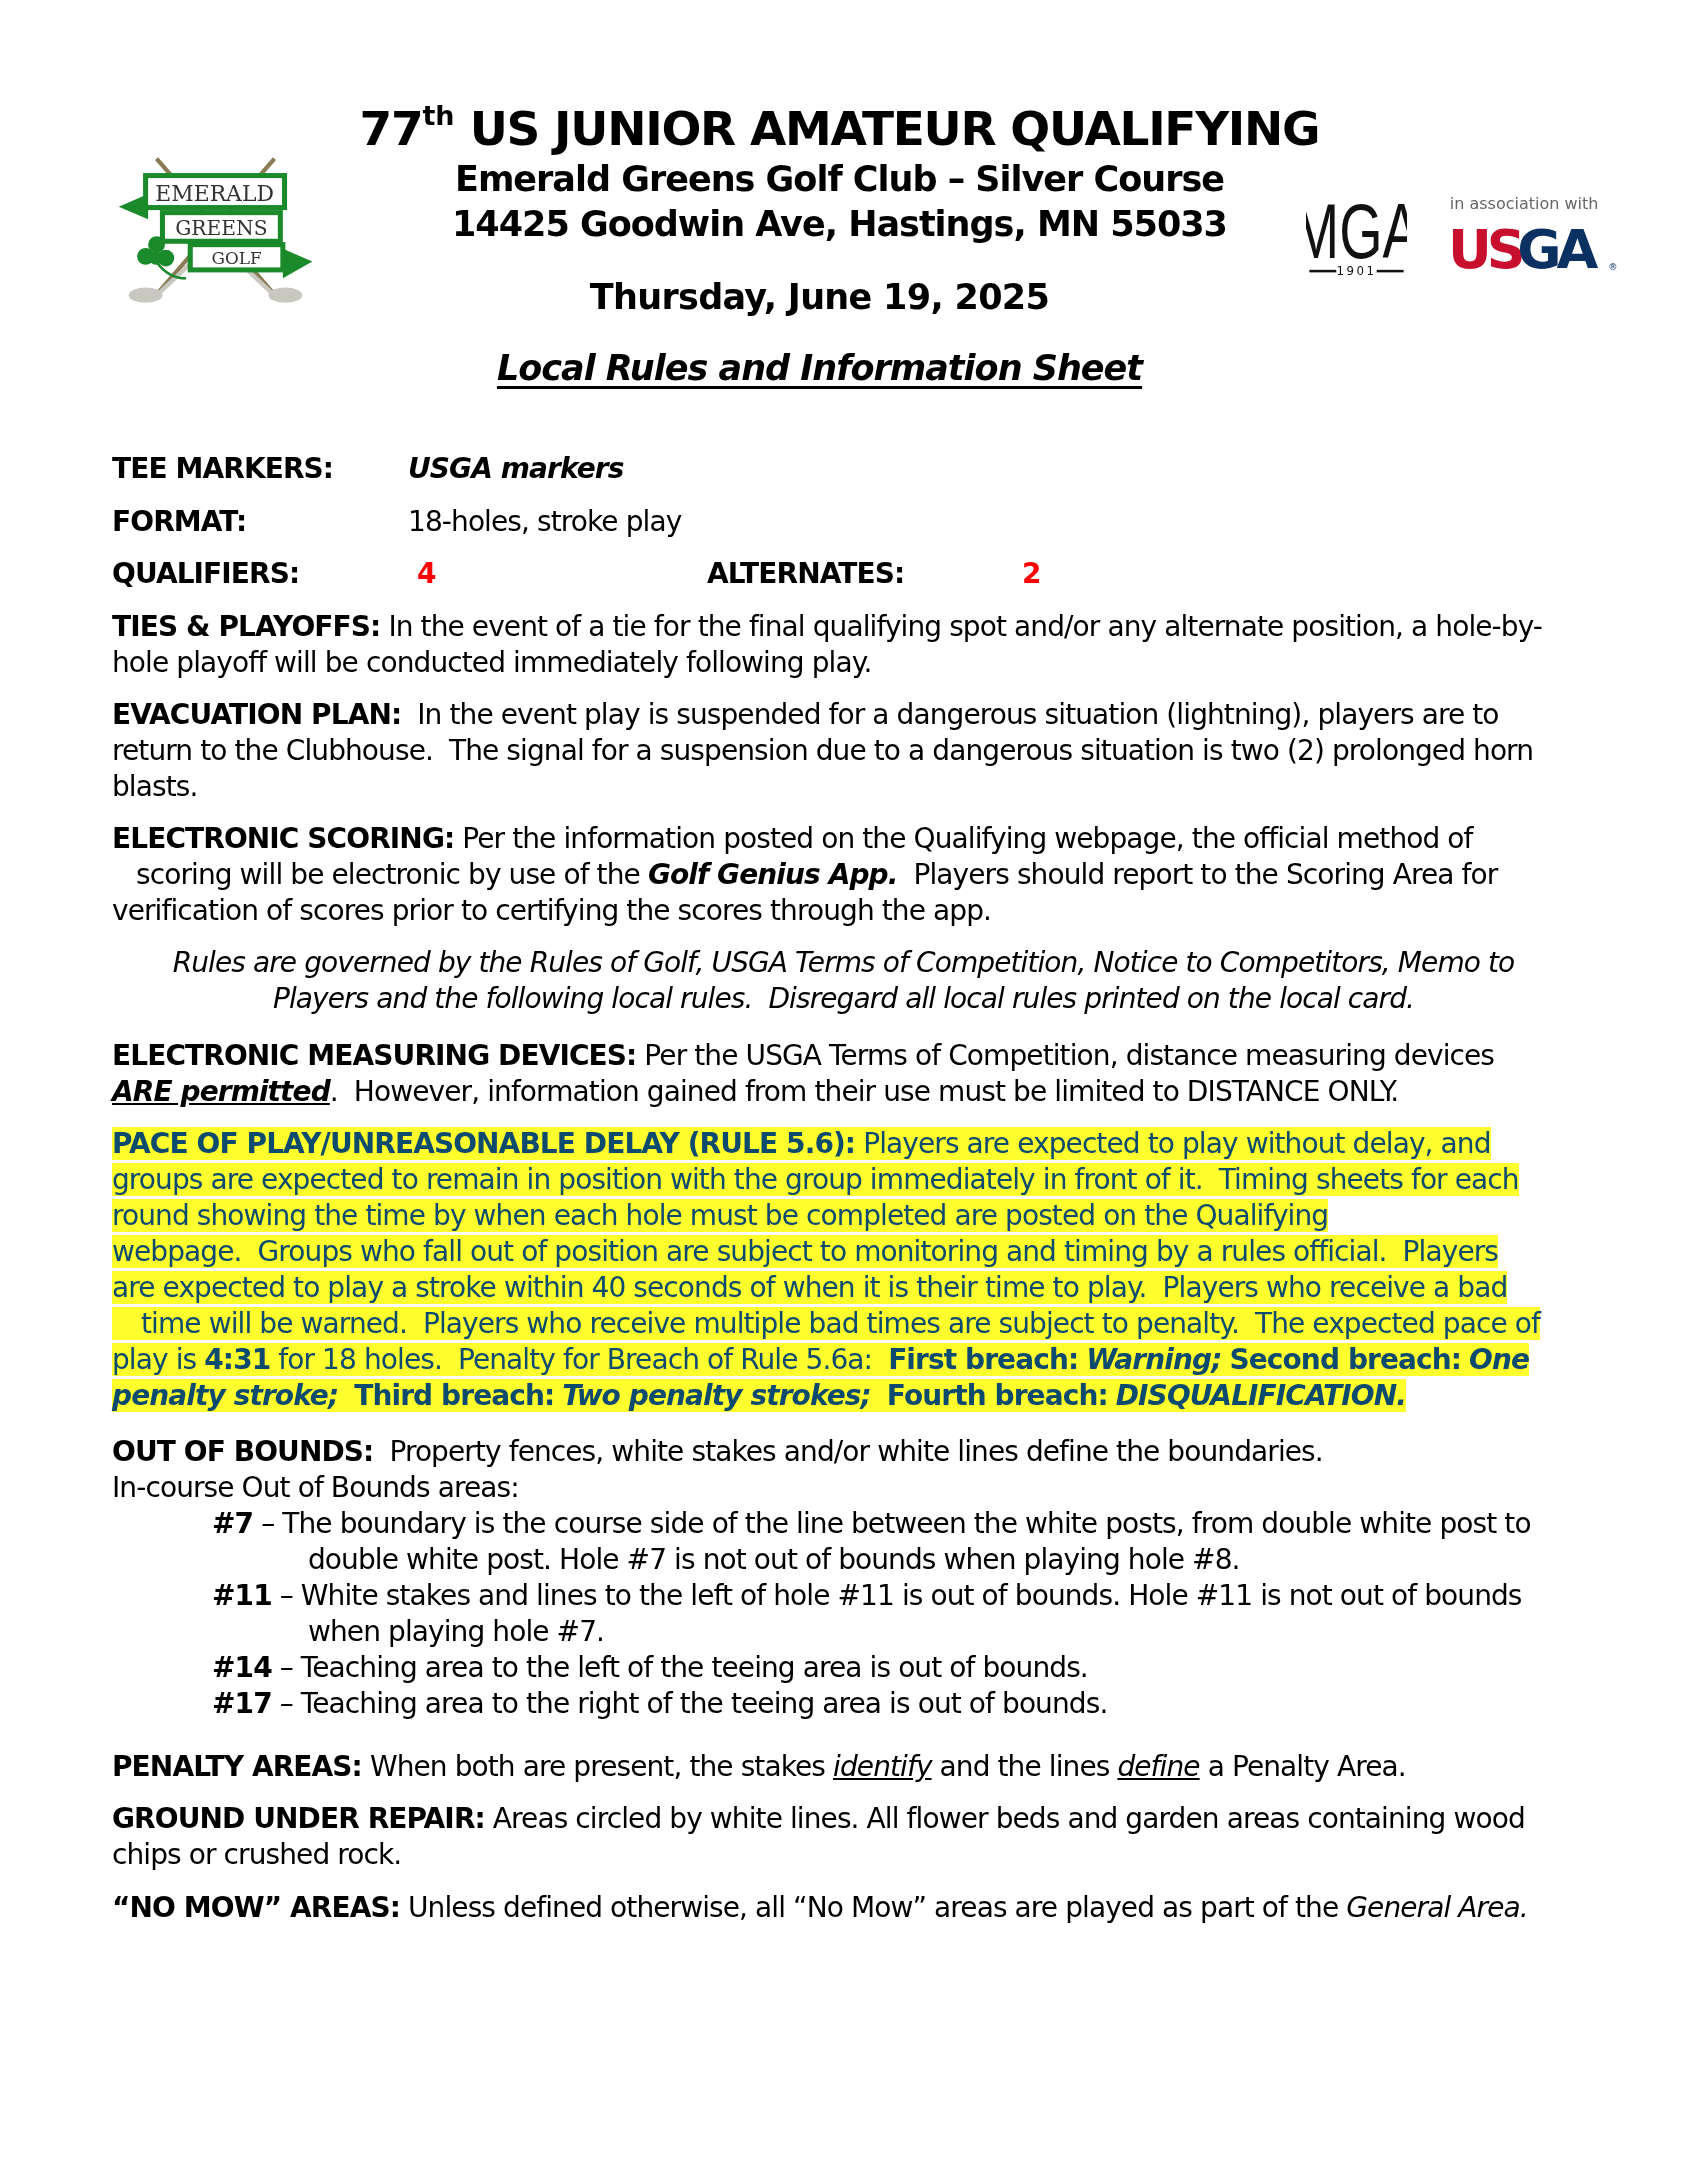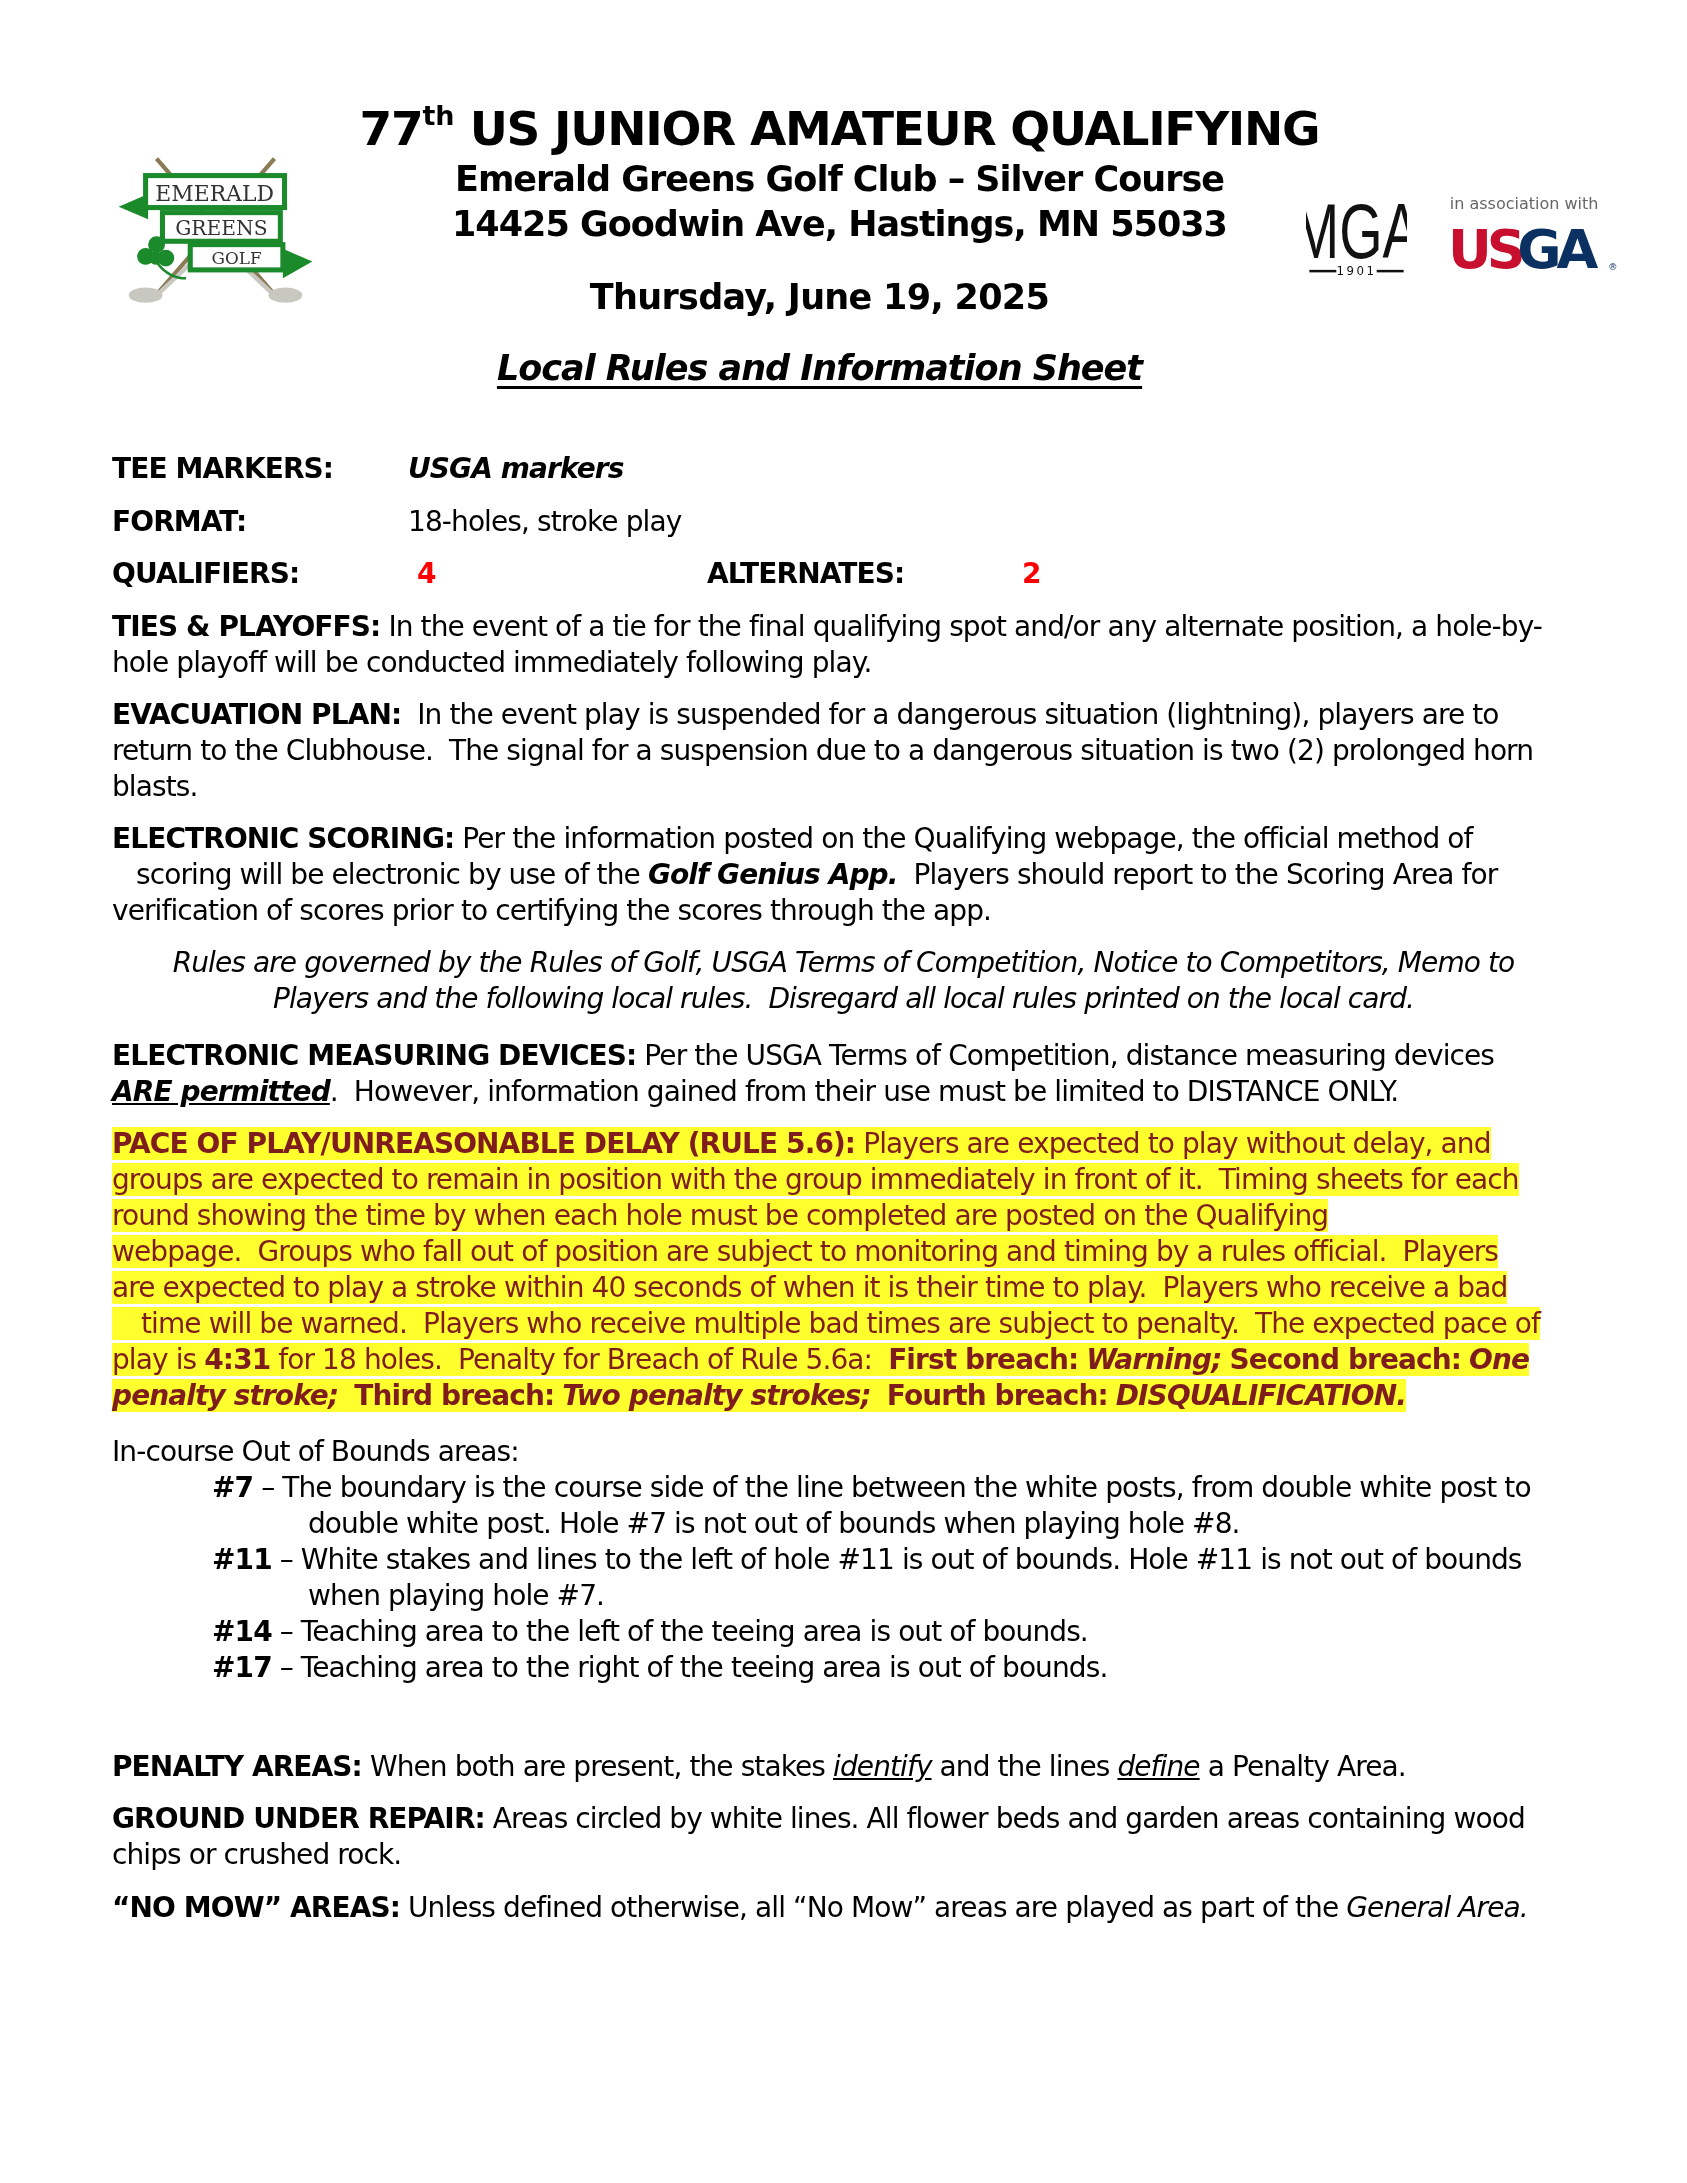--- a/index.html
+++ b/index.html
@@ -26,21 +26,21 @@
   
   .body-text { font-size: 28px; letter-spacing: -0.9px; line-height: 36px; }
   .row { position: absolute; left: 112px; white-space: nowrap; }
   .lbl { font-weight: bold; }
   .red { color: #ff0000; font-weight: bold; }
   .para { position: absolute; left: 112px; width: 1461px; }
   .line { display: block; white-space: nowrap; height: 36px; }
   .bi { font-weight: bold; font-style: italic; }
   .it { font-style: italic; }
   .u { text-decoration: underline; }
-  .hl { background: #ffff2e; color: #7f1d1d; }
+  .hl { background: #ffff2e; color: #0c4a6e; }
   .indent1 { padding-left: 100px; }
   .indent2 { padding-left: 196px; }
 </style>
 </head>
 <body>
 
 <div class="abs center title"><span>77</span><sup>th</sup><span> US JUNIOR AMATEUR QUALIFYING</span></div>
 <div class="abs center sub sub1">Emerald Greens Golf Club – Silver Course</div>
 <div class="abs center sub sub2">14425 Goodwin Ave, Hastings, MN 55033</div>
 <div class="abs center date">Thursday, June 19, 2025</div>
@@ -142,20 +142,21 @@
     <span class="line"><span class="hl" style="white-space:pre;">groups are expected to remain in position with the group immediately in front of it.  Timing sheets for each</span></span>
     <span class="line"><span class="hl" style="white-space:pre;">round showing the time by when each hole must be completed are posted on the Qualifying</span></span>
     <span class="line"><span class="hl" style="white-space:pre;">webpage.  Groups who fall out of position are subject to monitoring and timing by a rules official.  Players</span></span>
     <span class="line"><span class="hl" style="white-space:pre;">are expected to play a stroke within 40 seconds of when it is their time to play.  Players who receive a bad</span></span>
     <span class="line"><span class="hl" style="white-space:pre;padding-left:29px;">time will be warned.  Players who receive multiple bad times are subject to penalty.  The expected pace of</span></span>
     <span class="line"><span class="hl" style="white-space:pre;"><span>play is </span><span class="lbl">4:31</span><span> for 18 holes.  Penalty for Breach of Rule 5.6a:  </span><span class="lbl">First breach:</span> <span class="bi">Warning;</span> <span class="lbl">Second breach:</span> <span class="bi">One</span></span></span>
     <span class="line"><span class="hl" style="white-space:pre;"><span class="bi">penalty stroke;</span>  <span class="lbl">Third breach:</span> <span class="bi">Two penalty strokes;</span>  <span class="lbl">Fourth breach:</span> <span class="bi">DISQUALIFICATION.</span></span></span>
   </div>
 
   <div class="para" style="top:1434px;">
+    <span class="line" style="white-space:pre;"><span class="lbl">OUT OF BOUNDS:</span><span>  Property fences, white stakes and/or white lines define the boundaries.</span></span>
     <span class="line">In-course Out of Bounds areas:</span>
     <span class="line indent1" style="white-space:pre;"><span class="lbl">#7</span><span> – The boundary is the course side of the line between the white posts, from double white post to</span></span>
     <span class="line indent2">double white post. Hole #7 is not out of bounds when playing hole #8.</span>
     <span class="line indent1" style="white-space:pre;"><span class="lbl">#11</span><span> – White stakes and lines to the left of hole #11 is out of bounds. Hole #11 is not out of bounds</span></span>
     <span class="line indent2">when playing hole #7.</span>
     <span class="line indent1" style="white-space:pre;"><span class="lbl">#14</span><span> – Teaching area to the left of the teeing area is out of bounds.</span></span>
     <span class="line indent1" style="white-space:pre;"><span class="lbl">#17</span><span> – Teaching area to the right of the teeing area is out of bounds.</span></span>
   </div>
 
   <div class="para" style="top:1749px;">

